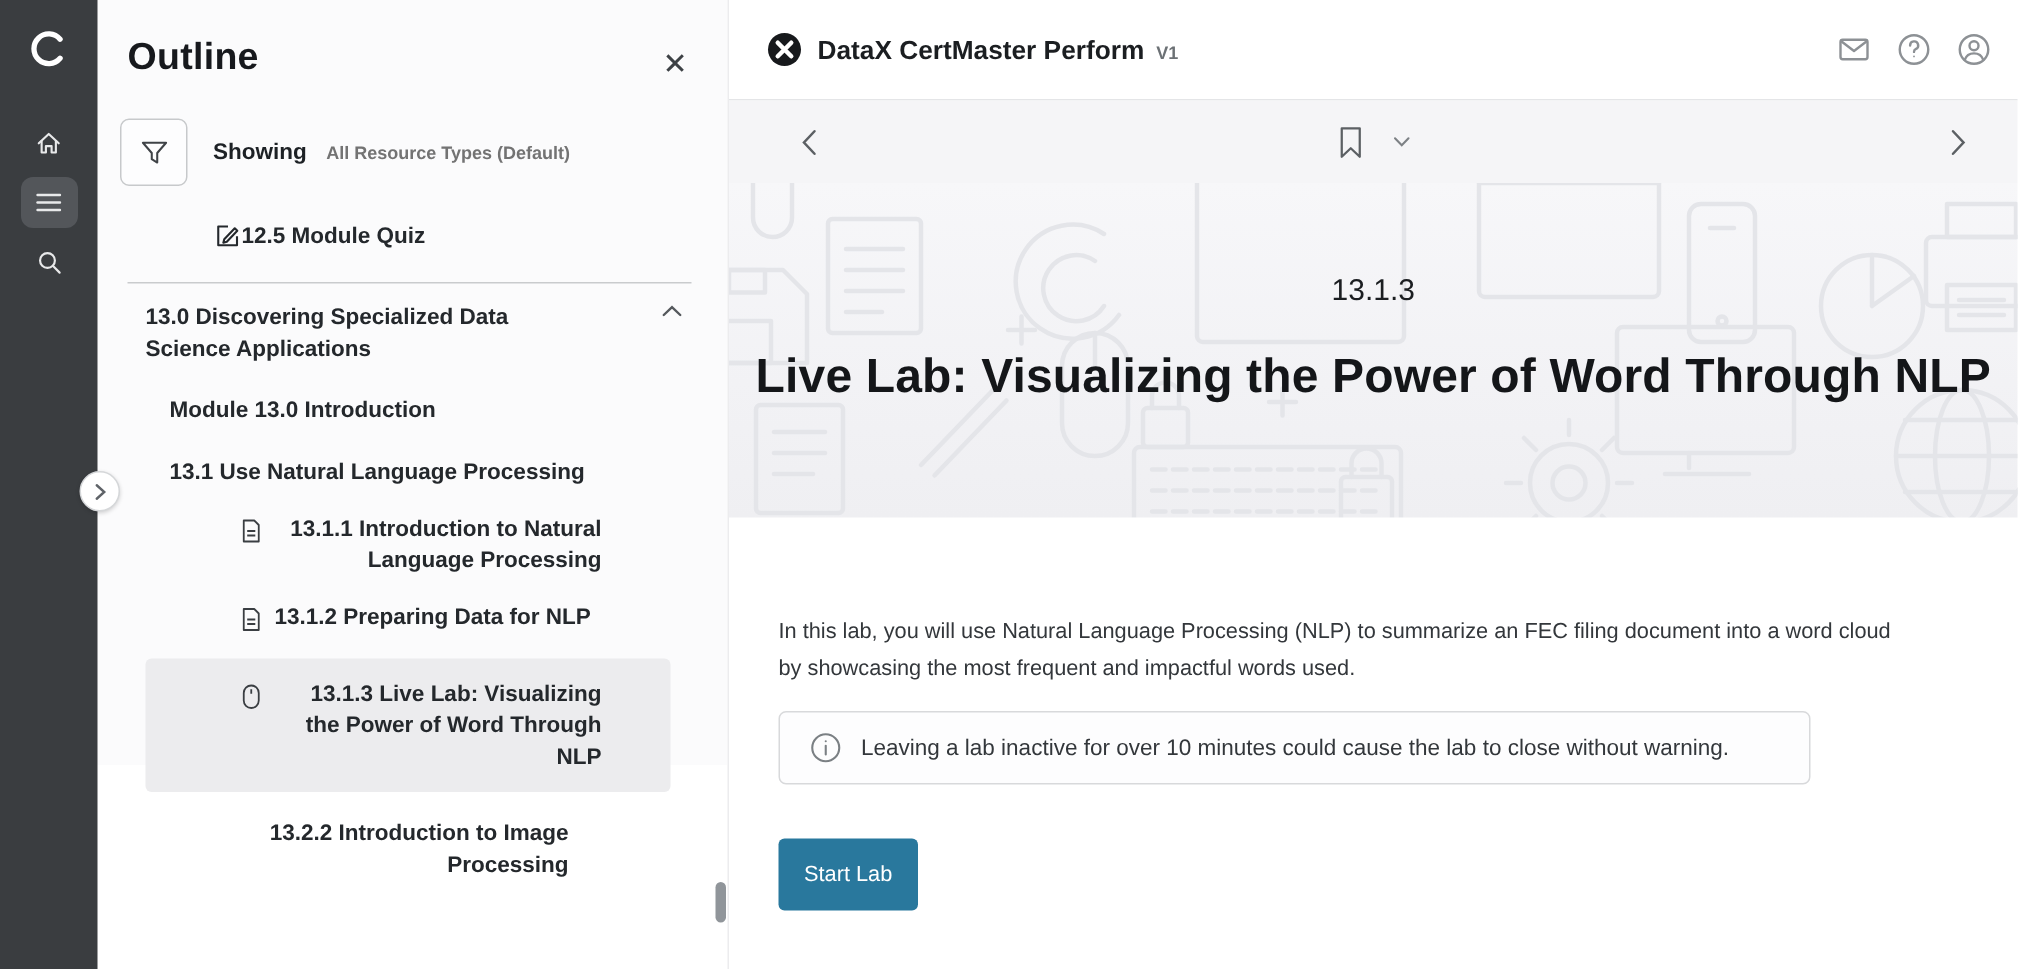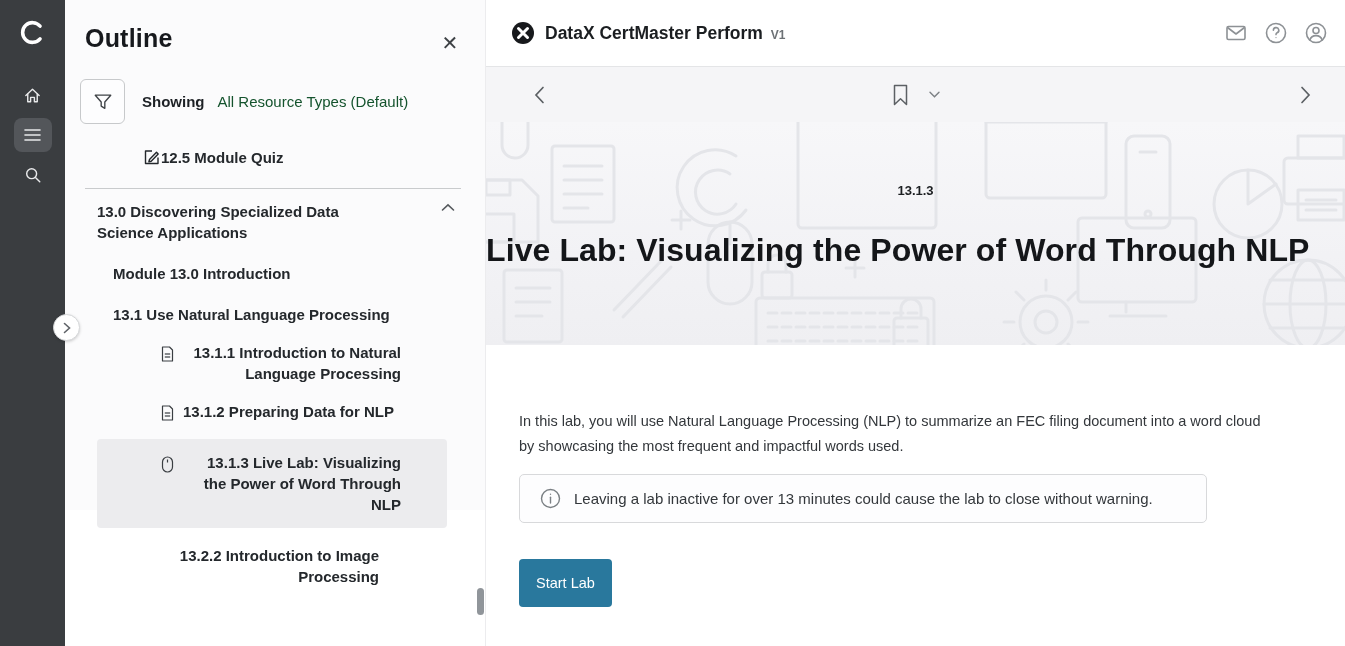--- a/index.html
+++ b/index.html
@@ -16,21 +16,21 @@
 
   
   .panel { position:absolute; left:65px; top:0; width:420px; height:510px; background:#fbfbfc; }
   .panel-title { font-size:25px; font-weight:700; color:#17191d; margin:24px 0 0 20px; letter-spacing:.2px; }
   .panel-close { position:absolute; top:30px; right:22px; width:26px; height:26px; border:none;
                  background:transparent; font-size:20px; color:#3d4145; cursor:pointer; line-height:26px; }
   .filter-row { display:flex; align-items:center; margin:26px 0 0 15px; }
   .filter-btn { width:45px; height:45px; border:1px solid #c7c9cb; border-radius:6px; background:#fdfdfe;
                 display:flex; align-items:center; justify-content:center; cursor:pointer; color:#3f4347; }
   .showing-label { font-size:15px; font-weight:700; color:#1d2125; margin-left:17px; }
-  .filter-value { font-size:15px; color:#14532d; margin-left:13px; }
+  .filter-value { font-size:12px; color:#737373; margin-left:13px;font-weight:bold; }
   .quiz-row { display:flex; align-items:center; gap:0; margin:24px 0 0 78px; cursor:pointer; color:#2a2e33; }
   .quiz-row span { font-size:15px; font-weight:700; color:#24282c; }
   .divider { border:none; border-top:1px solid #c9cbcd; margin:22px 24px 0 20px; }
 
   .tree { font-size:15px; font-weight:600; color:#24282c; }
   .t-section { position:relative; margin:12px 38px 0 32px; line-height:21px; font-weight:700; cursor:pointer; }
   .t-section .sec-label { display:inline-block; max-width:300px; }
   .sec-chevron { position:absolute; right:-8px; top:2px; color:#55595d; }
   .t-l1 { margin:20px 0 0 48px; line-height:21px; cursor:pointer; }
   .t-leaf { display:flex; gap:9px; margin:17px 38px 0 96px; line-height:21px; cursor:pointer;text-align:right; }
@@ -58,22 +58,22 @@
   .toolbar { height:55px; background:#f5f5f7; position:relative; display:flex; align-items:center; }
   .tb-btn { border:none; background:transparent; cursor:pointer; color:#5c6064;
             display:flex; align-items:center; justify-content:center; padding:4px; }
   .tb-prev { margin-left:44px; }
   .tb-center { position:absolute; left:50%; transform:translateX(-50%); display:flex; align-items:center; gap:12px; }
   .tb-next { position:absolute; right:30px; }
   .tb-caret { color:#7d8185; }
 
   .hero { height:223px; position:relative; background:linear-gradient(180deg,#f7f7f9 0%,#f2f2f5 60%,#efeff2 100%); overflow:hidden; }
   .hero-doodles { position:absolute; inset:0; }
-  .hero-secnum { position:absolute; top:61px; width:100%; text-align:center; font-size:13px; font-weight:700; color:#1b1e21; }
-  .hero-title { position:absolute; top:110px; width:100%; text-align:left; font-size:32px; font-weight:700; color:#141619; letter-spacing:.1px; white-space:nowrap; }
+  .hero-secnum { position:absolute; top:61px; width:100%; text-align:center; font-size:20px; font-weight:400; color:#1b1e21; }
+  .hero-title { position:absolute; top:110px; width:100%; text-align:center; font-size:32px; font-weight:700; color:#141619; letter-spacing:.1px; white-space:nowrap; }
 
   .page-body { padding:64px 0 0 33px; }
   .desc { font-size:14.5px; color:#33373b; line-height:25px; max-width:745px; }
   .notice { margin-top:15px; width:688px; border:1px solid #d8d9db; border-radius:5px; background:#fdfdfe;
             display:flex; align-items:center; gap:13px; padding:13px 20px; }
   .notice-text { font-size:15px; color:#33373b; }
   .notice-ic { flex:0 0 auto; color:#7b8084; display:flex; }
   .start-btn { margin-top:36px; background:#29789d; color:#fff; border:none; border-radius:4px;
                padding:16px 17px; font-size:14.5px; font-family:"Liberation Sans",sans-serif; cursor:pointer; }
   svg { display:block; }
@@ -353,18 +353,18 @@
     <p class="desc">In this lab, you will use Natural Language Processing (NLP) to summarize an FEC filing document into a word cloud by showcasing the most frequent and impactful words used.</p>
 
     <div class="notice">
       <span class="notice-ic">
         <svg width="21" height="21" viewBox="0 0 21 21" fill="none" stroke="currentColor" stroke-width="1.4">
             <circle cx="10.5" cy="10.5" r="9"></circle>
             <line x1="10.5" y1="9.2" x2="10.5" y2="15" stroke-linecap="round"></line>
             <circle cx="10.5" cy="6.2" r="0.7" fill="currentColor" stroke="none"></circle>
           </svg>
       </span>
-      <span class="notice-text">Leaving a lab inactive for over 13 minutes could cause the lab to close without warning.</span>
+      <span class="notice-text">Leaving a lab inactive for over 10 minutes could cause the lab to close without warning.</span>
     </div>
 
     <button class="start-btn">Start Lab</button>
   </div>
 </div>
 
 </body></html>

